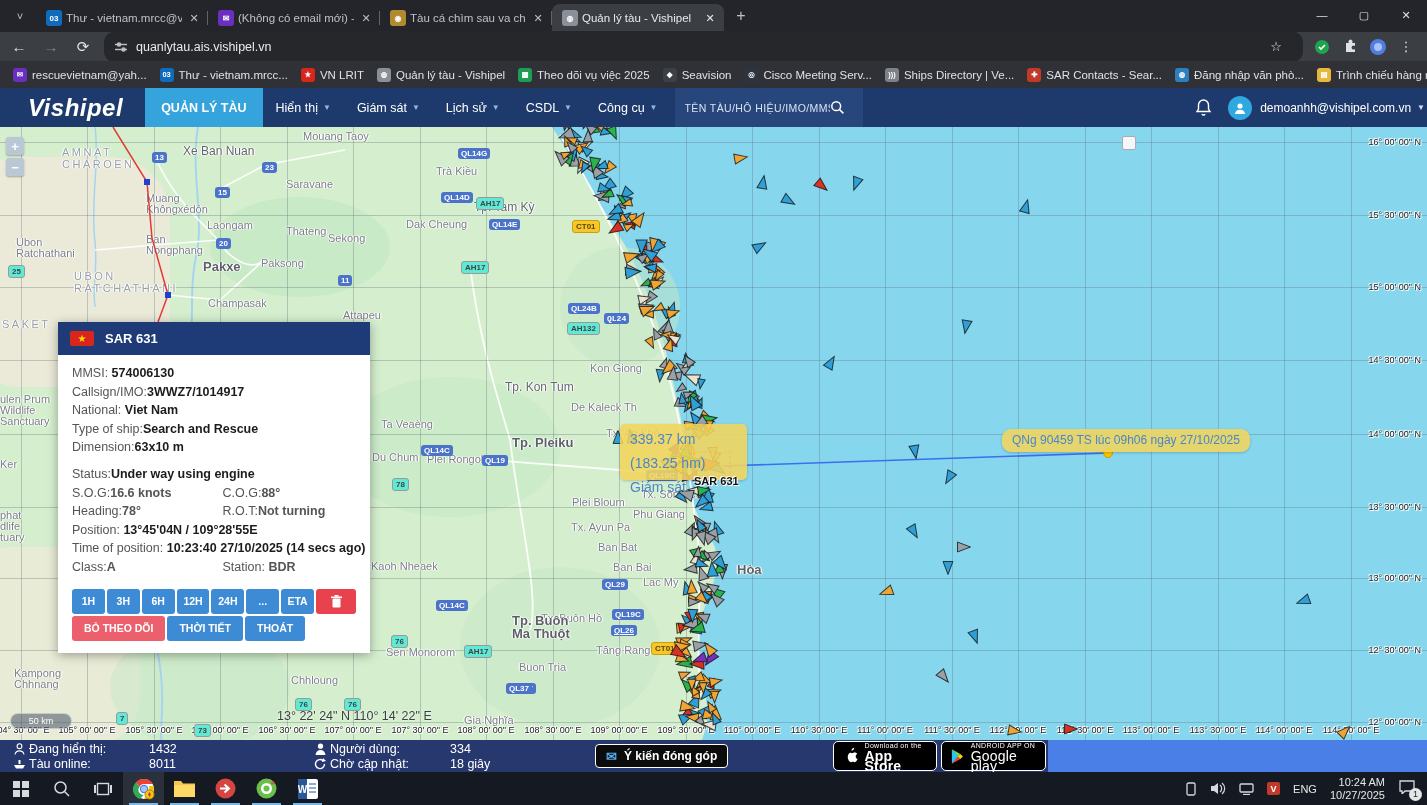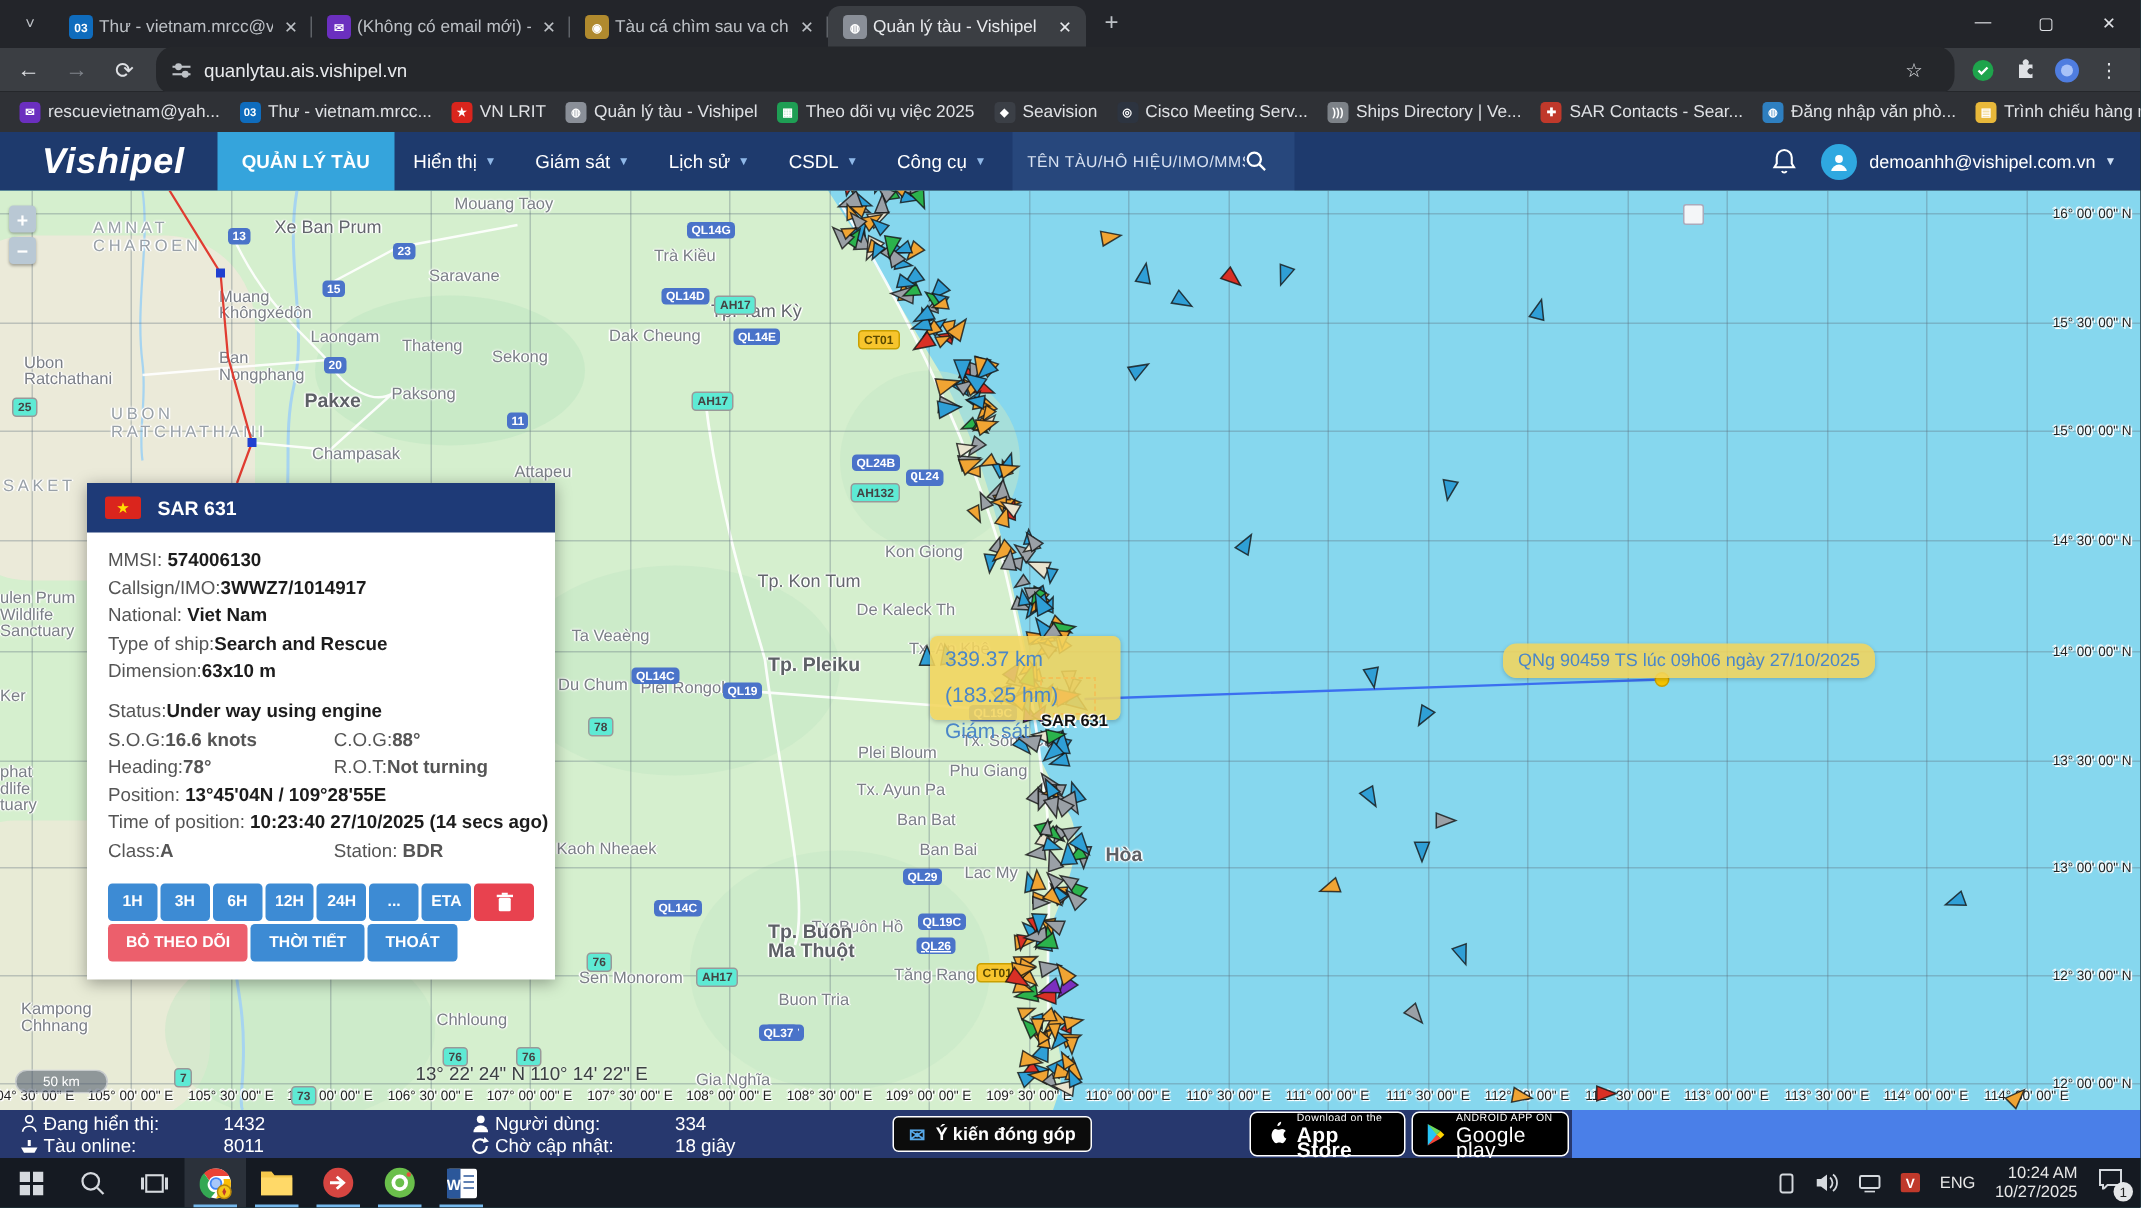--- a/index.html
+++ b/index.html
@@ -33,21 +33,21 @@
 
   
   #navbar { position:absolute; left:0; top:88px; width:1427px; height:39px; background:#1e3a6d; display:flex; align-items:stretch; color:#fff; }
   #logo { font-size:24px; font-weight:bold; font-style:italic; letter-spacing:0.5px; display:flex; align-items:center; padding:0 22px 0 28px; }
   .navitem { display:flex; align-items:center; padding:0 13px; font-size:12.5px; white-space:nowrap; }
   .navitem .caret { font-size:8px; color:#8fb8e8; margin-left:5px; }
   .navitem.active { background:#35a4dc; font-weight:bold; padding:0 16px; }
   #navsearch { background:#27477c; width:188px; display:flex; align-items:center; padding:0 10px; margin-left:4px; }
   #navsearch input { background:transparent; border:none; outline:none; color:#d8e2f2; font-size:10.5px; letter-spacing:0.4px; width:145px; font-family:"Liberation Sans",sans-serif; }
   #navsearch input::placeholder { color:#d8e2f2; }
-  #nav-right { margin-left:auto; display:flex; align-items:center; padding-right:16px; }
+  #nav-right { margin-left:auto; display:flex; align-items:center; padding-right:2px; }
   #bell { margin-right:16px; }
   #avatar { width:24px; height:24px; border-radius:50%; background:#2fa8e0; display:flex; align-items:center; justify-content:center; margin-right:8px; }
   #useremail { font-size:12px; }
   #user-caret { font-size:8px; margin-left:6px; color:#cfe0f5; }
 
   
   #map { position:absolute; left:0; top:127px; width:1427px; height:613px; background:#86d7ee; overflow:hidden; }
   #map svg.layer { position:absolute; left:0; top:0; }
   .hgrid { position:absolute; left:0; width:1427px; height:1px; background:rgba(90,105,120,.32); z-index:1; }
   .vgrid { position:absolute; top:0; width:1px; height:613px; background:rgba(90,105,120,.32); z-index:1; }
@@ -718,26 +718,26 @@
       <div class="gratlabel" style="left: 1151px; top: 598px; transform: translateX(-50%);">113° 00' 00" E</div>
       <div class="vgrid" style="left: 1218px;"></div>
       <div class="gratlabel" style="left: 1218px; top: 598px; transform: translateX(-50%);">113° 30' 00" E</div>
       <div class="vgrid" style="left: 1284px;"></div>
       <div class="gratlabel" style="left: 1284px; top: 598px; transform: translateX(-50%);">114° 00' 00" E</div>
       <div class="vgrid" style="left: 1351px;"></div>
       <div class="gratlabel" style="left: 1351px; top: 598px; transform: translateX(-50%);">114° 30' 00" E</div>
       <div class="place region" style="left: 62px; top: 19px;">AMNAT
 CHAROEN</div>
       <div class="place" style="left: 303px; top: 4px;">Mouang Taoy</div>
-      <div class="place city" style="left: 183px; top: 19px;">Xe Ban Prum</div>
+      <div class="place city" style="left: 183px; top: 19px;">Xe Ban Nuan</div>
       <div class="place" style="left: 286px; top: 52px;">Saravane</div>
       <div class="place" style="left: 146px; top: 66px;">Muang
 Khôngxédôn</div>
       <div class="place" style="left: 207px; top: 93px;">Laongam</div>
-      <div class="place" style="left: 268px; top: 99px;">Thateng</div>
+      <div class="place" style="left: 286px; top: 99px;">Thateng</div>
       <div class="place" style="left: 328px; top: 106px;">Sekong</div>
       <div class="place" style="left: 16px; top: 110px;">Ubon
 Ratchathani</div>
       <div class="place region" style="left: 74px; top: 143px;">UBON
 RATCHATHANI</div>
       <div class="place" style="left: 146px; top: 107px;">Ban
 Nongphang</div>
       <div class="place big" style="left: 203px; top: 133px;">Pakxe</div>
       <div class="place" style="left: 261px; top: 131px;">Paksong</div>
       <div class="place" style="left: 208px; top: 171px;">Champasak</div>

